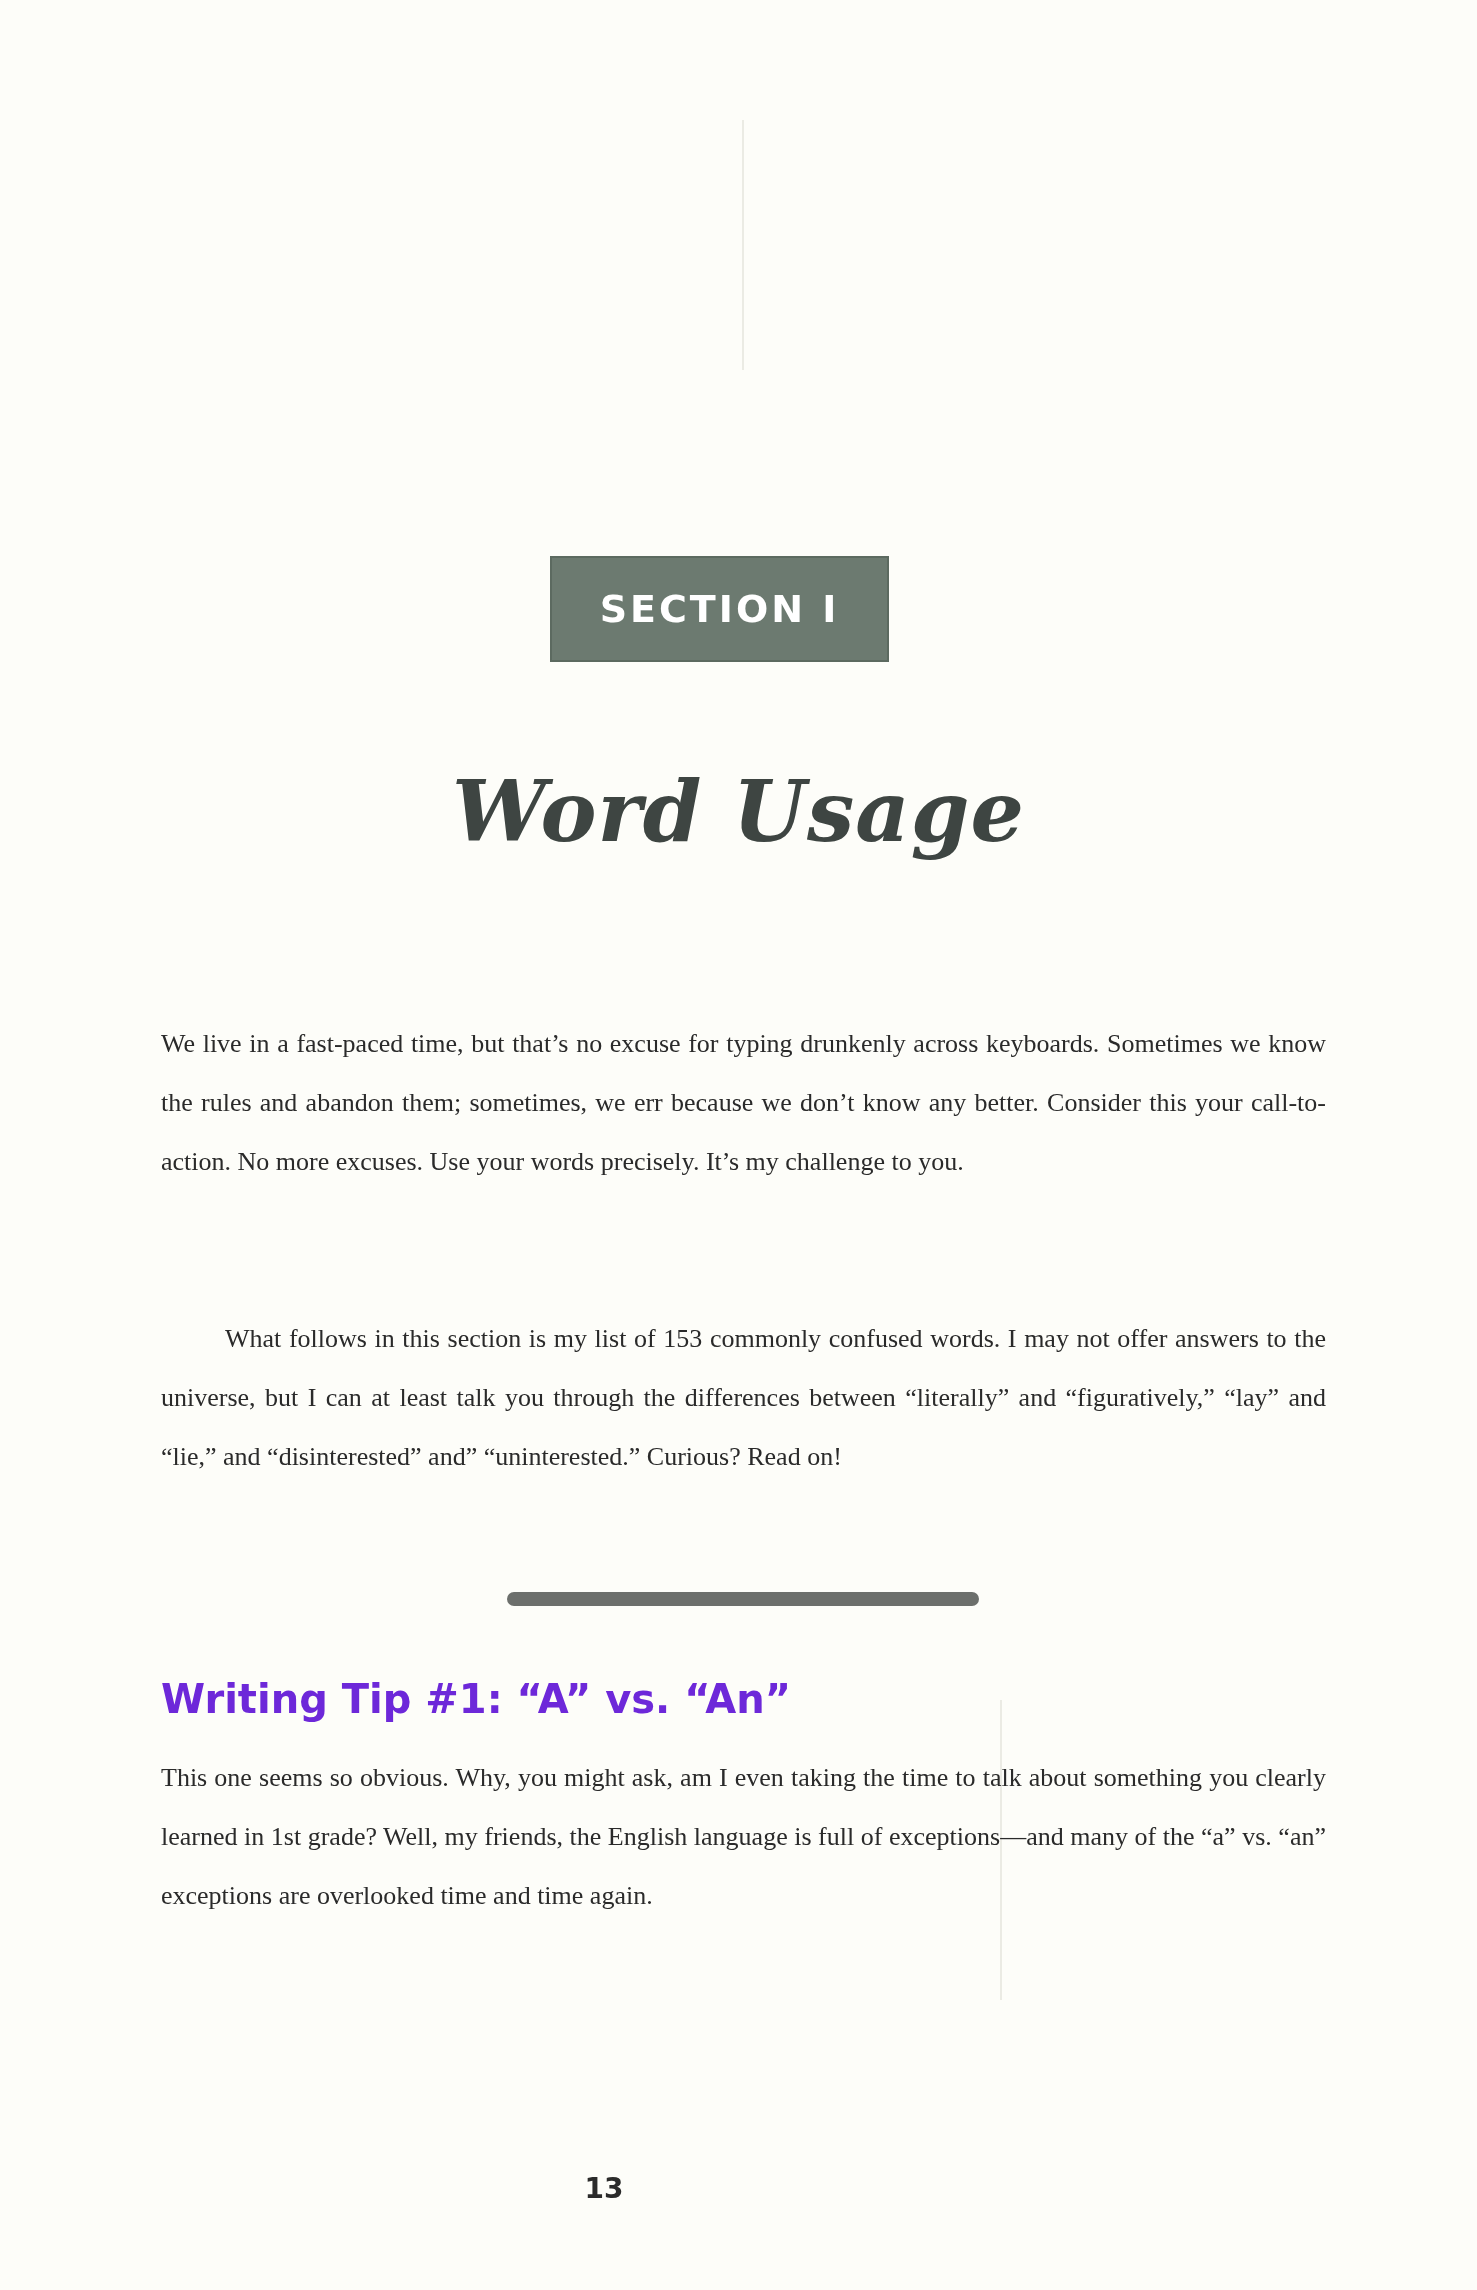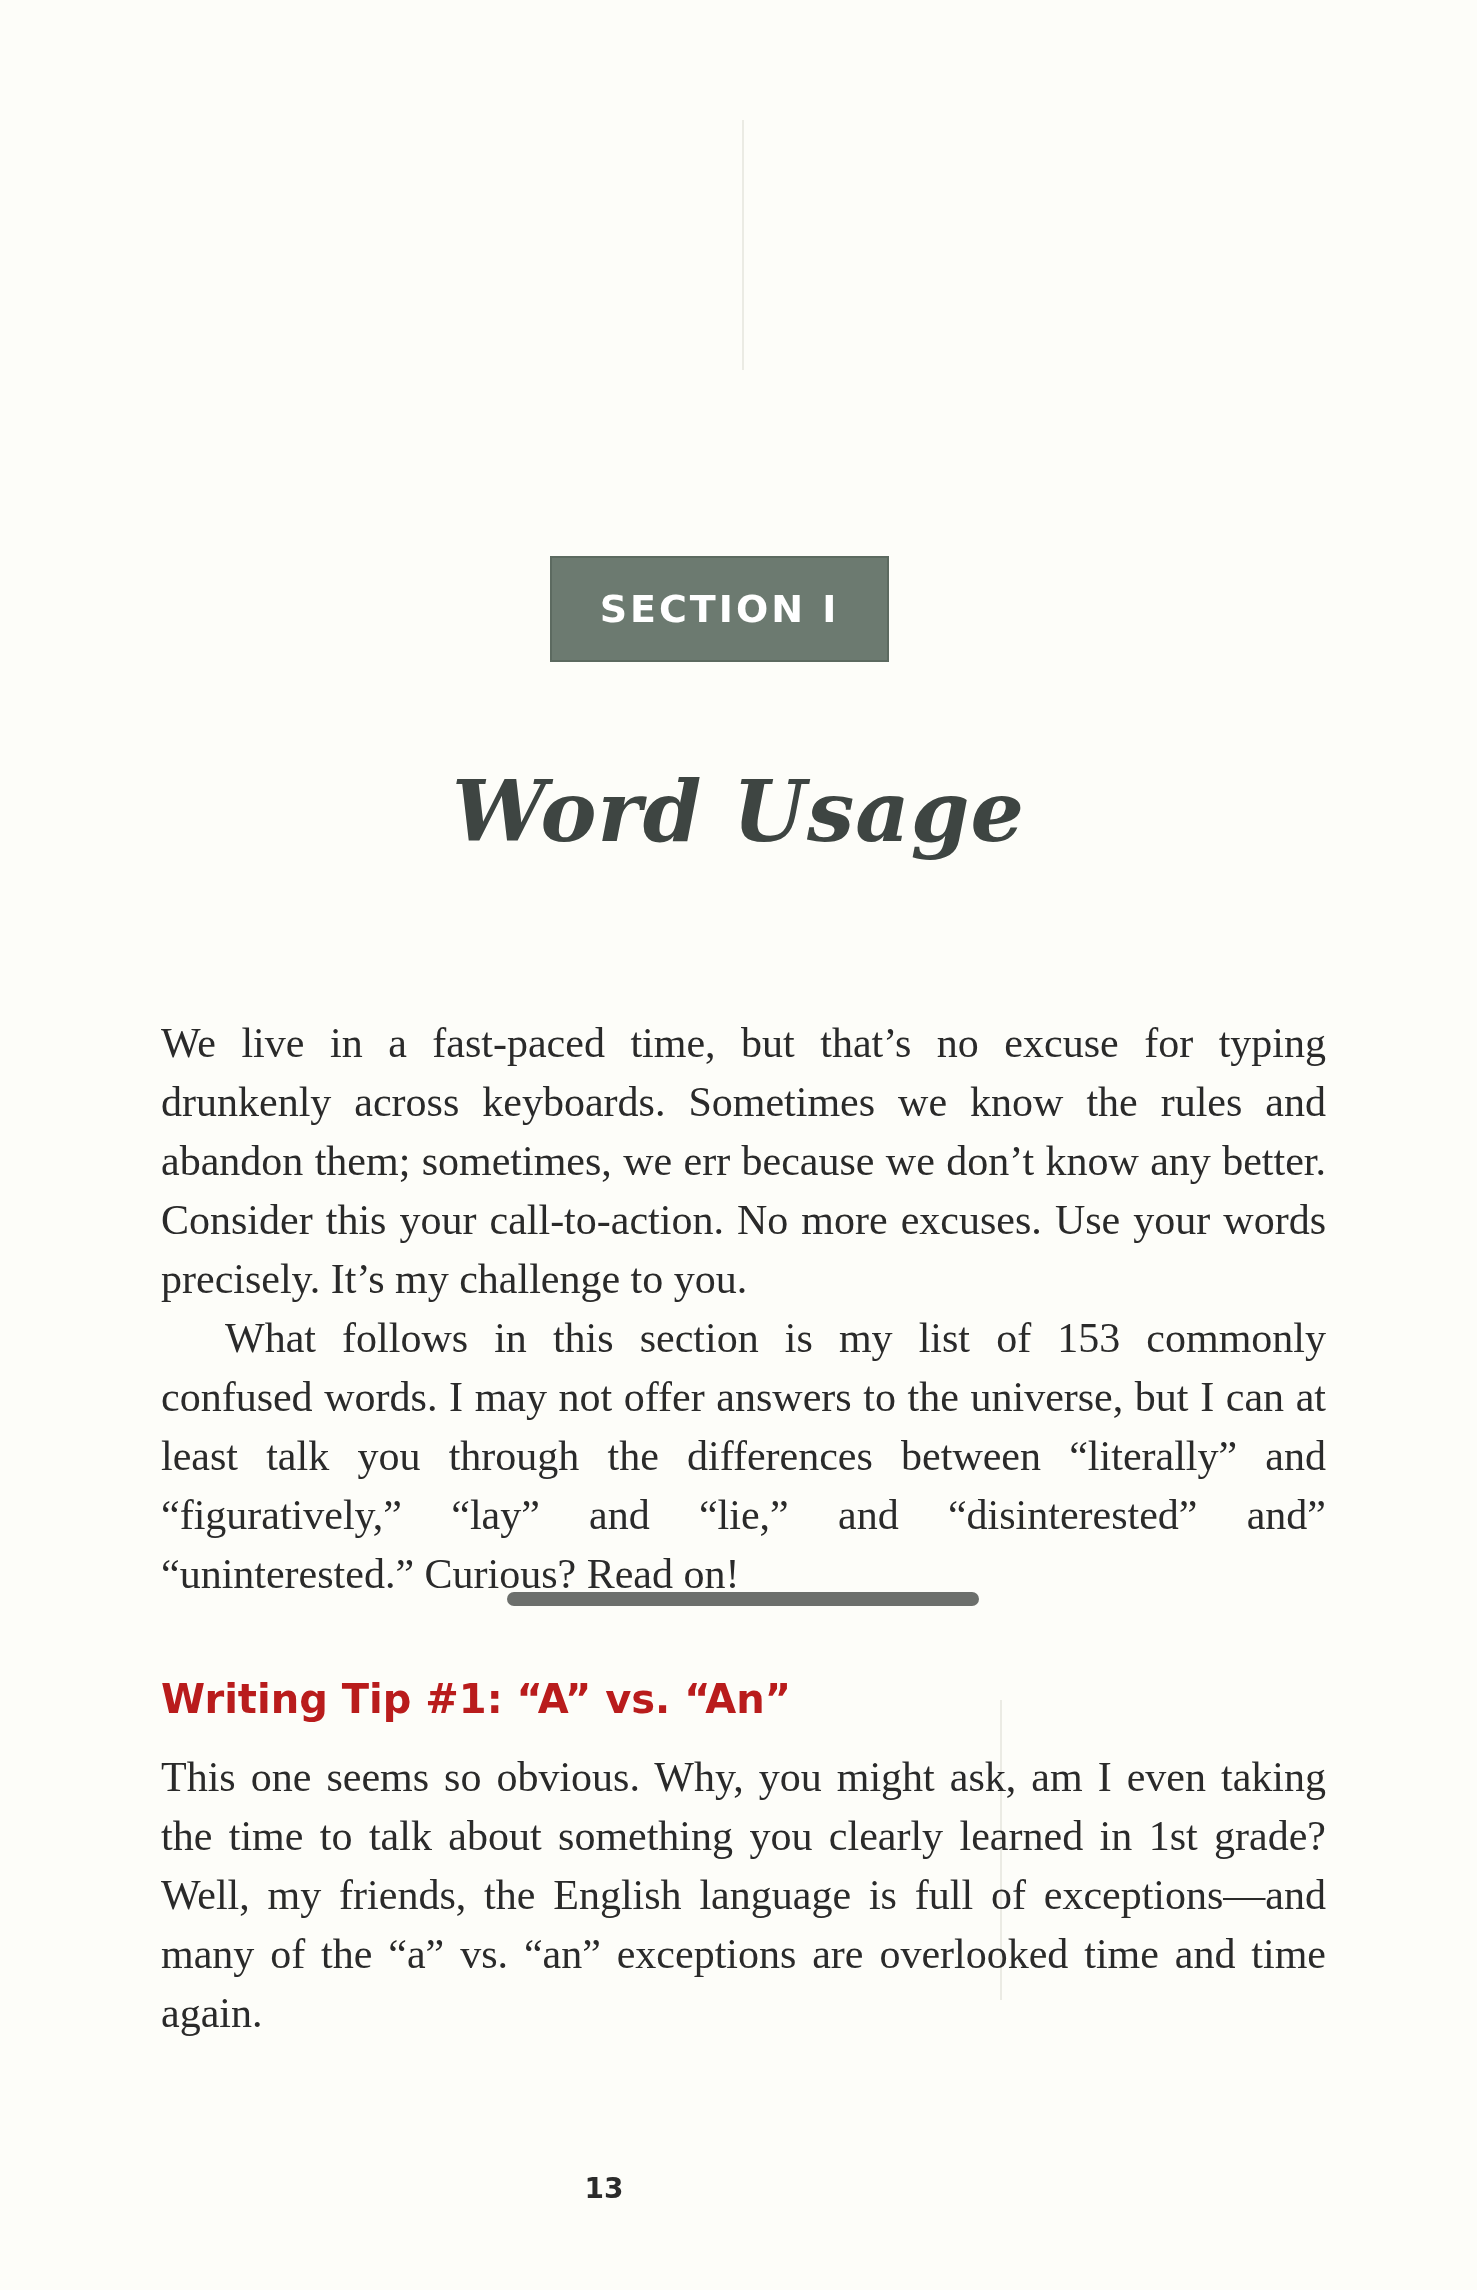--- a/index.html
+++ b/index.html
@@ -56,21 +56,21 @@
       font-weight: bold;
       font-size: 84px;
       color: #3e4542;
       letter-spacing: 1px;
     }
     .body-text {
       position: absolute;
       left: 161px;
       width: 1165px;
       font-family: "Liberation Serif", serif;
-      font-size: 42px;
+      font-size: 26px;
       line-height: 59px;
       color: #2a2a2a;
       text-align: justify;
       margin: 0;
     }
     .body-text.p1 { top: 1014px; }
     .body-text.p2 { top: 1309px; text-indent: 64px; }
     .body-text.p3 { top: 1748px; }
     .divider {
       position: absolute;
@@ -81,21 +81,21 @@
       border-radius: 7px;
       background: #6c6f6c;
     }
     .tip-heading {
       position: absolute;
       left: 161px;
       top: 1676px;
       font-family: "DejaVu Sans", sans-serif;
       font-weight: bold;
       font-size: 40px;
-      color: #b91c1c;
+      color: #6d28d9;
       margin: 0;
     }
     .page-number {
       position: absolute;
       left: 0;
       width: 1208px;
       top: 2172px;
       text-align: center;
       font-family: "DejaVu Sans", sans-serif;
       font-weight: bold;

